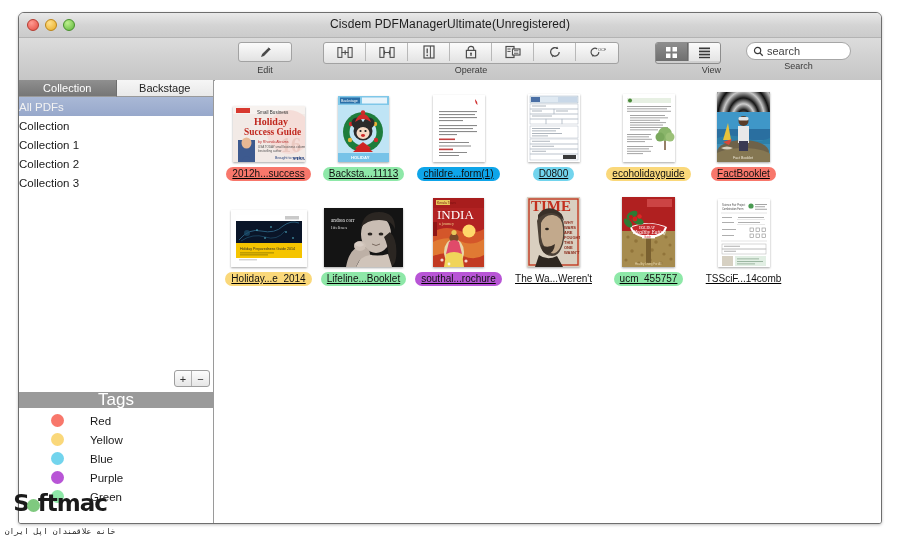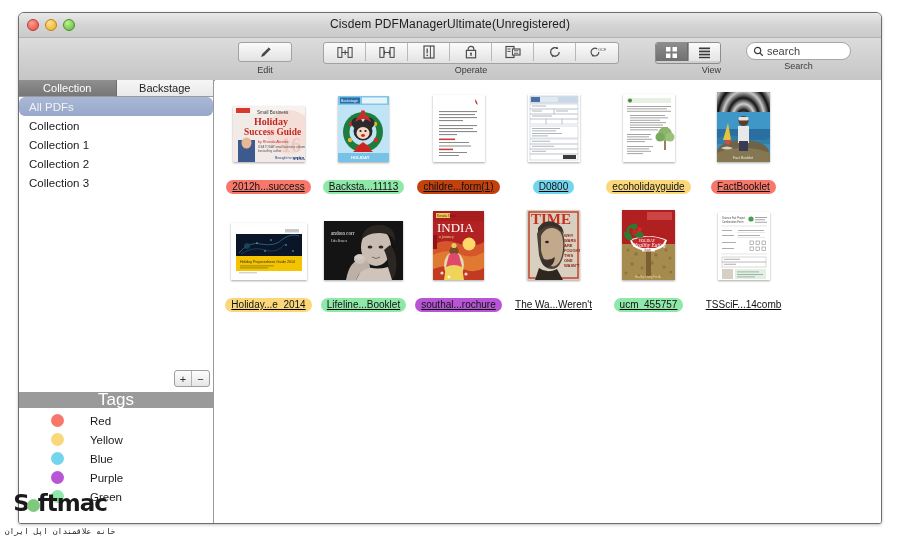--- a/index.html
+++ b/index.html
@@ -76,22 +76,22 @@
   .tab{
     flex:1;display:flex;align-items:center;justify-content:center;
     font-size:11px;box-sizing:border-box;
     border-bottom:1px solid #9a9a9a;
   }
   .tab.active{background:linear-gradient(to bottom,#8f8f8f,#767676);color:#fff;border-right:1px solid #6f6f6f;}
   .tab.inactive{background:linear-gradient(to bottom,#f6f6f6,#e9e9e9);color:#222;}
 
   .collections{padding:0;margin:0;list-style:none;}
   .crow{
-    height:19px;display:flex;align-items:center;padding-left:10px;
-    font-size:11.5px;color:#1a1a1a;box-sizing:border-box;border-radius:6px;
+    height:19px;display:flex;align-items:center;
+    font-size:11.5px;color:#1a1a1a;box-sizing:border-box;
   }
   .crow.selected{background:linear-gradient(to bottom,#a9b8d6,#97a8cb);color:#f2f2f2;}
 
   .plusminus{
     position:absolute;left:155px;bottom:136px;display:flex;
     border:1px solid #9d9d9d;border-radius:3px;overflow:hidden;
     background:linear-gradient(to bottom,#fdfdfd,#e6e6e6);
   }
   .pm{width:17px;height:15px;display:flex;align-items:center;justify-content:center;
       font-size:11px;color:#333;box-sizing:border-box;}
@@ -109,21 +109,21 @@
   
   .main{position:absolute;left:196px;right:0;top:0;bottom:0;background:#fff;overflow:hidden;}
   .grid{display:flex;flex-wrap:wrap;align-content:flex-start;padding:8px 0 0 6px;}
   .cell{width:93px;margin:0 1px 12px 1px;display:flex;flex-direction:column;align-items:center;text-decoration:underline;}
   .thumbwrap{height:74px;display:flex;align-items:flex-end;justify-content:center;}
   .thumb{
     box-shadow:0 1px 2px rgba(0,0,0,.35);
     background:#fff;overflow:hidden;position:relative;
   }
   .cap{
-    margin-top:18px;font-size:10px;line-height:12px;color:#111;
+    margin-top:5px;font-size:10px;line-height:12px;color:#111;
     padding:1px 6px;border-radius:8px;white-space:nowrap;max-width:92px;
     overflow:hidden;text-overflow:ellipsis;text-align:center;
   }
 
   
   .wm{position:absolute;left:0;bottom:4px;width:120px;text-align:center;}
   .wm-main{font-size:23px;font-weight:bold;color:#1a1a1a;letter-spacing:-1px;line-height:24px;
            font-family:"DejaVu Sans",sans-serif;}
   .wm-dot{display:inline-block;width:13px;height:13px;border-radius:50%;
           background:#7fc97f;vertical-align:-1px;margin:0 -2px;}
@@ -419,21 +419,21 @@
                     <rect x="6" y="47" width="30" height="1"></rect>
                       <rect x="6" y="50.5" width="32" height="1"></rect>
                     <rect x="6" y="57" width="28" height="1"></rect>
                       <rect x="6" y="60" width="20" height="1"></rect>
                   </g>
                   <rect x="6" y="43.5" width="16" height="1.6" fill="#c34040"></rect>
                   <rect x="6" y="53.6" width="14" height="1.6" fill="#c34040"></rect>
                 </svg>
               </div>
             </div>
-            <div class="cap" style="background:#c2410c">childre...form(1)</div>
+            <div class="cap" style="background:#0ea5e9">childre...form(1)</div>
           </div>
 
           <div class="cell">
             <div class="thumbwrap">
               <div class="thumb" style="width:52px;height:68px;">
                 <svg width="52" height="68" viewBox="0 0 52 68">
                   <rect width="52" height="68" fill="#fff"></rect>
                   <rect x="2" y="2" width="48" height="7" fill="#dfe9f2" stroke="#9aa8b8" stroke-width=".4"></rect>
                   <rect x="3" y="3" width="9" height="5" fill="#4a6fa5"></rect>
                   <rect x="30" y="3" width="19" height="5" fill="#c9d8e8"></rect>

